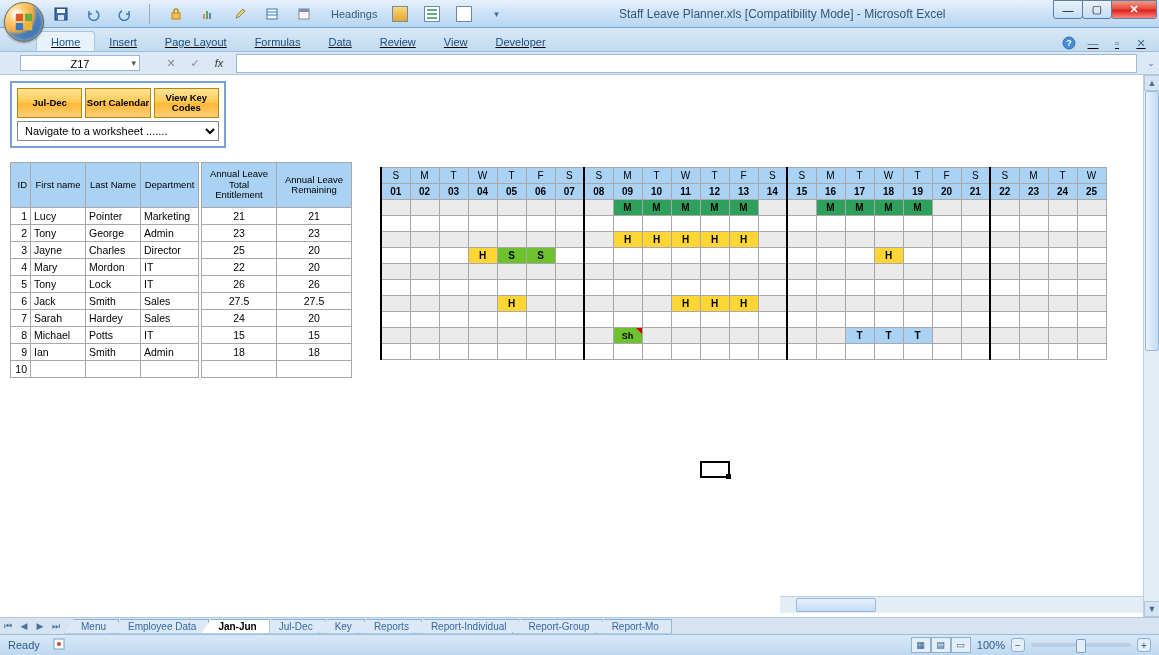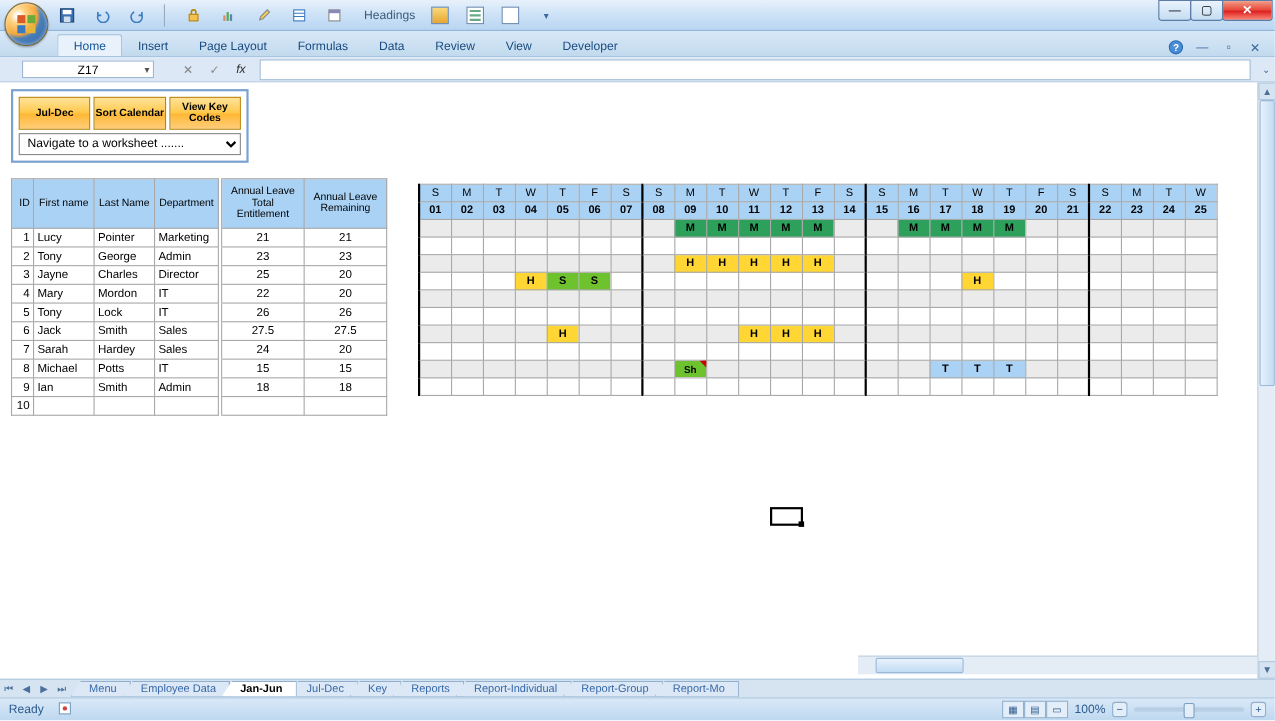--- a/index.html
+++ b/index.html
@@ -14,21 +14,21 @@
 .qat-btn { width: 18px; height: 20px; display: flex; align-items: center; justify-content: center; cursor: pointer; }
 .qat-sep { width: 3px; height: 20px; border-left: 1px solid #9ab; margin: 0 1px; }
 .headings-label { font-size: 11px; color: #3a5b7a; margin-left: 4px; }
 .view-icon { width: 16px; height: 16px; border: 1px solid #6a8ab0; margin: 0 1px; }
 .title-text { flex: 1; text-align: center; font-size: 12px; color: #3a5572; padding-right: 100px; }
 .win-controls { display: flex; position: absolute; right: 2px; top: 0; }
 .win-btn { width: 30px; height: 19px; border: 1px solid #5a7ca5; background: linear-gradient(#eaf3fc, #c5ddf2); display: flex; align-items: center; justify-content: center; font-size: 11px; cursor: pointer; border-radius: 0 0 3px 3px; margin-left: -1px; }
 .win-btn.close { width: 46px; background: linear-gradient(#f19b87, #e84c3d 45%, #d22 55%, #f87); color: #fff; font-weight: bold; }
 
 
-.ribbon-tabs { height: 24px; background: linear-gradient(#d8e8f8, #c2daee); display: flex; align-items: flex-end; padding-left: 52px; border-bottom: 1px solid #9cbfdd; }
+.ribbon-tabs { height: 24px; background: linear-gradient(#d8e8f8, #c2daee); display: flex; align-items: flex-end; padding-left: 36px; border-bottom: 1px solid #9cbfdd; text-decoration: underline; }
 .ribbon-tab { padding: 4px 14px 3px; font-size: 11px; color: #1a4b80; cursor: pointer; }
 .ribbon-tab.active { background: #e9f1fa; border: 1px solid #a7c6e0; border-bottom: none; border-radius: 3px 3px 0 0; color: #14569a; }
 .ribbon-help { margin-left: auto; margin-right: 10px; display: flex; gap: 8px; align-items: center; }
 .ribbon-help span { width: 16px; height: 16px; display: inline-flex; align-items: center; justify-content: center; font-size: 11px; color: #3a6a9e; cursor: pointer; }
 
 
 .formula-area { height: 23px; background: #dce8f5; border-bottom: 1px solid #b0c8dd; display: flex; align-items: center; }
 .name-box { width: 120px; height: 16px; background: #fff; border: 1px solid #9db8d4; margin-left: 20px; font-size: 11px; padding: 2px 6px; text-align: center; position: relative; }
 .name-box::after { content: "▾"; position: absolute; right: 3px; top: 2px; font-size: 9px; color: #555; }
 .fx-btns { display: flex; margin-left: 20px; gap: 2px; }
@@ -168,20 +168,21 @@
     <span class="headings-label">Headings</span>
     <span class="view-icon" style="background:linear-gradient(#f9d97a,#e8a530)"></span>
     <span class="view-icon" style="background:#fff"><svg width="14" height="14" viewBox="0 0 14 14">
           <line x1="2" y1="3" x2="12" y2="3" stroke="#6a8" stroke-width="2"></line>
           <line x1="2" y1="7" x2="12" y2="7" stroke="#6a8" stroke-width="2"></line>
           <line x1="2" y1="11" x2="12" y2="11" stroke="#6a8" stroke-width="2"></line>
         </svg></span>
     <span class="view-icon" style="background:#fff"></span>
     <span class="qat-btn" style="font-size:9px;color:#3a6a9e;">▾</span>
   </div>
+  <div class="title-text">Staff Leave Planner.xls  [Compatibility Mode] - Microsoft Excel</div>
   <div class="win-controls">
     <div class="win-btn">—</div>
     <div class="win-btn">▢</div>
     <div class="win-btn close">✕</div>
   </div>
 </div>
 
 <div class="ribbon-tabs">
   <div class="ribbon-tab active">Home</div>
   <div class="ribbon-tab">Insert</div>

